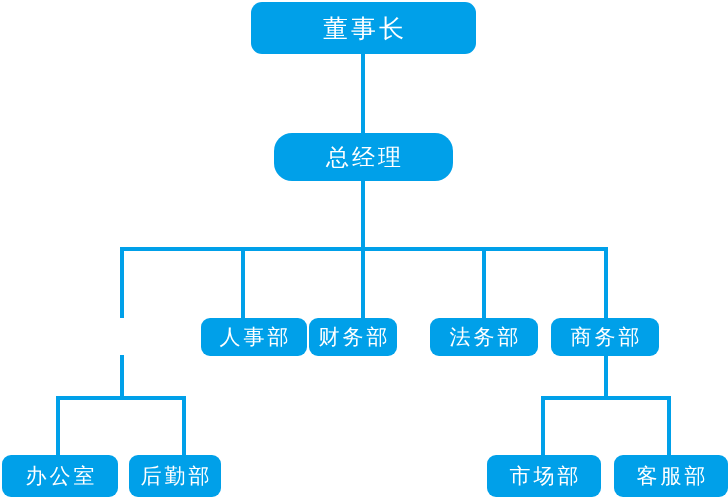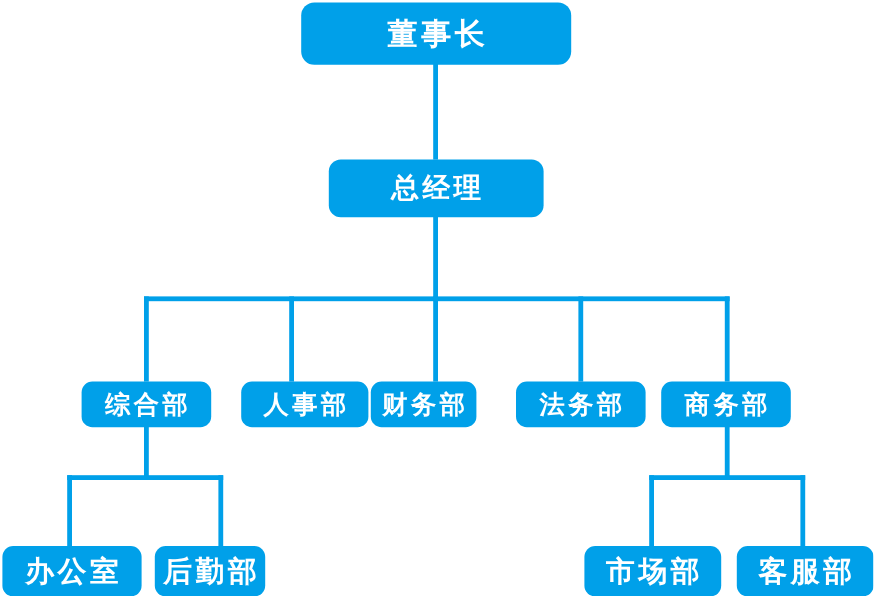--- a/index.html
+++ b/index.html
@@ -27,26 +27,25 @@
     color: #ffffff;
     display: flex;
     align-items: center;
     justify-content: center;
     letter-spacing: 3px;
     text-indent: 3px;
     line-height: 1;
     white-space: nowrap;
     z-index: 3;
     user-select: none;
-    font-weight: bold;
   }
   .node.lvl-1 { font-size: 25px; border-radius: 11px; }
   .node.lvl-2 { font-size: 23px; border-radius: 10px; }
   .node.lvl-3 { font-size: 21px; border-radius: 9px; }
-  .node.lvl-4 { font-size: 24px; border-radius: 9px; }
+  .node.lvl-4 { font-size: 21px; border-radius: 9px; }
 
   
   .conn {
     position: absolute;
     background: #00a0e9;
     z-index: 1;
   }
   .conn.v { width: 4px; }
   .conn.h { height: 4px; }
 </style>
@@ -72,23 +71,22 @@
   <div class="conn v" style="left:56px; top:396px; height:59px;"></div>
   <div class="conn v" style="left:182px; top:396px; height:59px;"></div>
 
   <div class="conn v" style="left:604px; top:355px; height:43px;"></div>
   <div class="conn h" style="left:541px; top:396px; width:130px;"></div>
   <div class="conn v" style="left:541px; top:396px; height:59px;"></div>
   <div class="conn v" style="left:667px; top:396px; height:59px;"></div>
 
   <div class="node lvl-1" style="left:251px; top:2px; width:225px; height:52px;">董事长</div>
 
-  <div class="node lvl-2" style="left:274px; top:133px; width:179px; height:48px;">总经理</div>
+  <div class="node lvl-2" style="left:274px; top:133px; width:179px; height:48px;border-radius:18px;">总经理</div>
 
-  <div class="node lvl-3" style="left:68px; top:318px; width:108px; height:38px;">综合部</div>
   <div class="node lvl-3" style="left:201px; top:318px; width:106px; height:38px;">人事部</div>
   <div class="node lvl-3" style="left:309px; top:318px; width:88px; height:38px;">财务部</div>
   <div class="node lvl-3" style="left:551px; top:318px; width:108px; height:38px;">商务部</div>
   <div class="node lvl-3" style="left:430px; top:318px; width:108px; height:38px;">法务部</div>
 
   <div class="node lvl-4" style="left:2px; top:455px; width:116px; height:42px;">办公室</div>
   <div class="node lvl-4" style="left:129px; top:455px; width:92px; height:42px;">后勤部</div>
   <div class="node lvl-4" style="left:487px; top:455px; width:114px; height:42px;">市场部</div>
   <div class="node lvl-4" style="left:614px; top:455px; width:114px; height:42px;">客服部</div>
 

